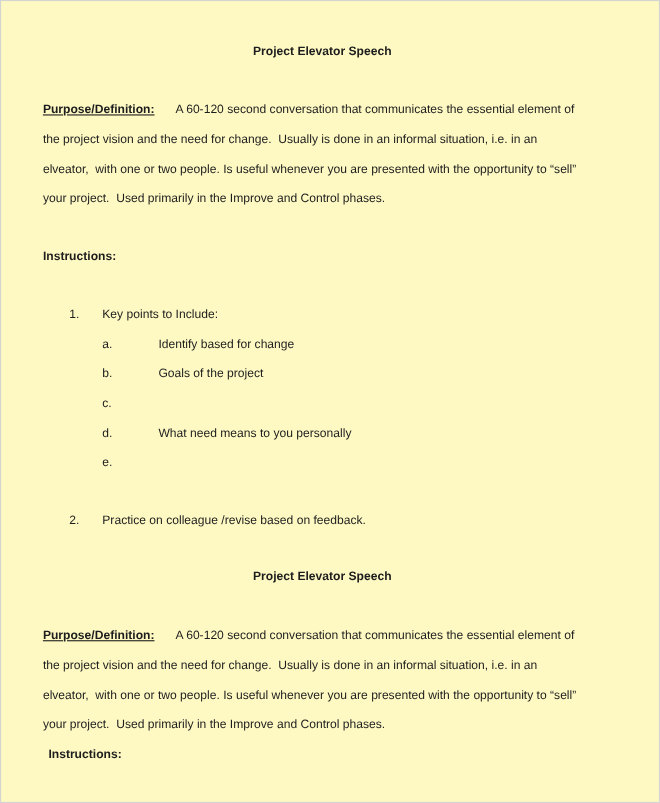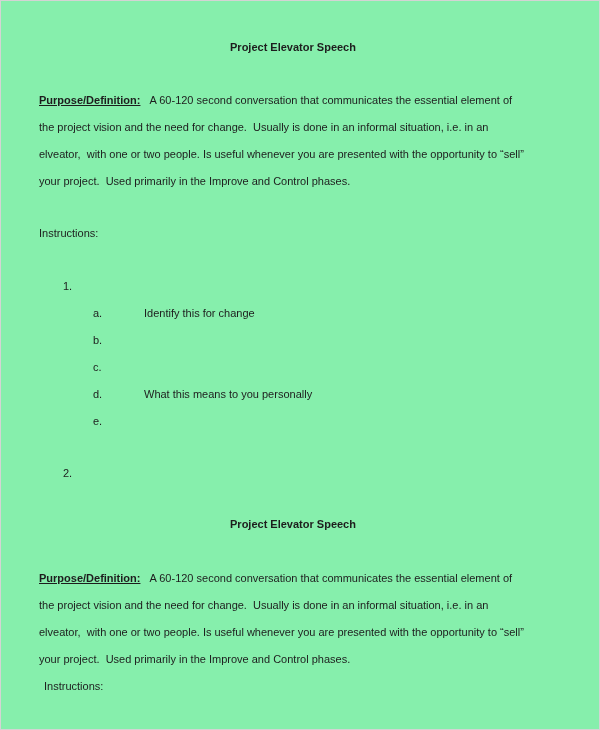--- a/index.html
+++ b/index.html
@@ -1,40 +1,40 @@
 <!DOCTYPE html>
 <html><head>
 <meta charset="utf-8">
 <style>
   html, body { margin: 0; padding: 0; background: #ffffff; }
   .page {
     width: 600px;
     height: 730px;
     box-sizing: border-box;
     border: 1px solid #d4d4d4;
-    background: #86efac;
+    background: #fef9c3;
     font-family: "Liberation Sans", "DejaVu Sans", sans-serif;
     font-size: 11px;
     line-height: 27px;
     color: #1d1d1d;
     overflow: hidden;
   }
   .doc-title {
     font-weight: bold;
     text-align: center;
     padding-right: 14px;
   }
   .title-first  { padding-top: 33px; }
   .title-second { margin-top: 24px; }
   .para { margin: 26px 28px 0 38px; }
   .para2 { margin-top: 27px; }
   .pline { display: block; white-space: pre; }
   .plabel { font-weight: bold; text-decoration: underline; }
-  .pline-rest { margin-left: 9px; white-space: pre; }
-  .instructions { margin: 25px 0 0 38px; font-weight: normal; white-space: pre; }
+  .pline-rest { margin-left: 19px; white-space: pre; }
+  .instructions { margin: 25px 0 0 38px; font-weight: bold; white-space: pre; }
   .instructions-second { margin: 0 0 0 43px; }
   .list { margin-top: 26px; }
   .li { display: flex; margin-left: 62px; }
   .li .marker { flex: 0 0 30px; width: 30px; white-space: pre; }
   .li.sub { margin-left: 92px; }
   .li.sub .marker { flex: 0 0 51px; width: 51px; }
   .li .litext { white-space: pre; }
   .li.item2 { margin-top: 25px; }
 </style>
 </head>
@@ -49,40 +49,43 @@
     <span class="pline">the project vision and the need for change.  Usually is done in an informal situation, i.e. in an</span>
     <span class="pline">elveator,  with one or two people. Is useful whenever you are presented with the opportunity to “sell”</span>
     <span class="pline">your project.  Used primarily in the Improve and Control phases.</span>
   </div>
 
   <div class="instructions">Instructions:</div>
 
   <div class="list">
     <div class="li">
       <span class="marker">1.</span>
+      <span class="litext">Key points to Include:</span>
     </div>
     <div class="li sub">
       <span class="marker">a.</span>
-      <span class="litext">Identify this for change</span>
+      <span class="litext">Identify based for change</span>
     </div>
     <div class="li sub">
       <span class="marker">b.</span>
+      <span class="litext">Goals of the project</span>
     </div>
     <div class="li sub">
       <span class="marker">c.</span>
     </div>
     <div class="li sub">
       <span class="marker">d.</span>
-      <span class="litext">What this means to you personally</span>
+      <span class="litext">What need means to you personally</span>
     </div>
     <div class="li sub">
       <span class="marker">e.</span>
     </div>
     <div class="li item2">
       <span class="marker">2.</span>
+      <span class="litext">Practice on colleague /revise based on feedback.</span>
     </div>
   </div>
 
   <div class="doc-title title-second">Project Elevator Speech</div>
 
   <div class="para para2">
     <span class="pline"><b class="plabel">Purpose/Definition:</b><span class="pline-rest">A 60-120 second conversation that communicates the essential element of</span></span>
     <span class="pline">the project vision and the need for change.  Usually is done in an informal situation, i.e. in an</span>
     <span class="pline">elveator,  with one or two people. Is useful whenever you are presented with the opportunity to “sell”</span>
     <span class="pline">your project.  Used primarily in the Improve and Control phases.</span>

